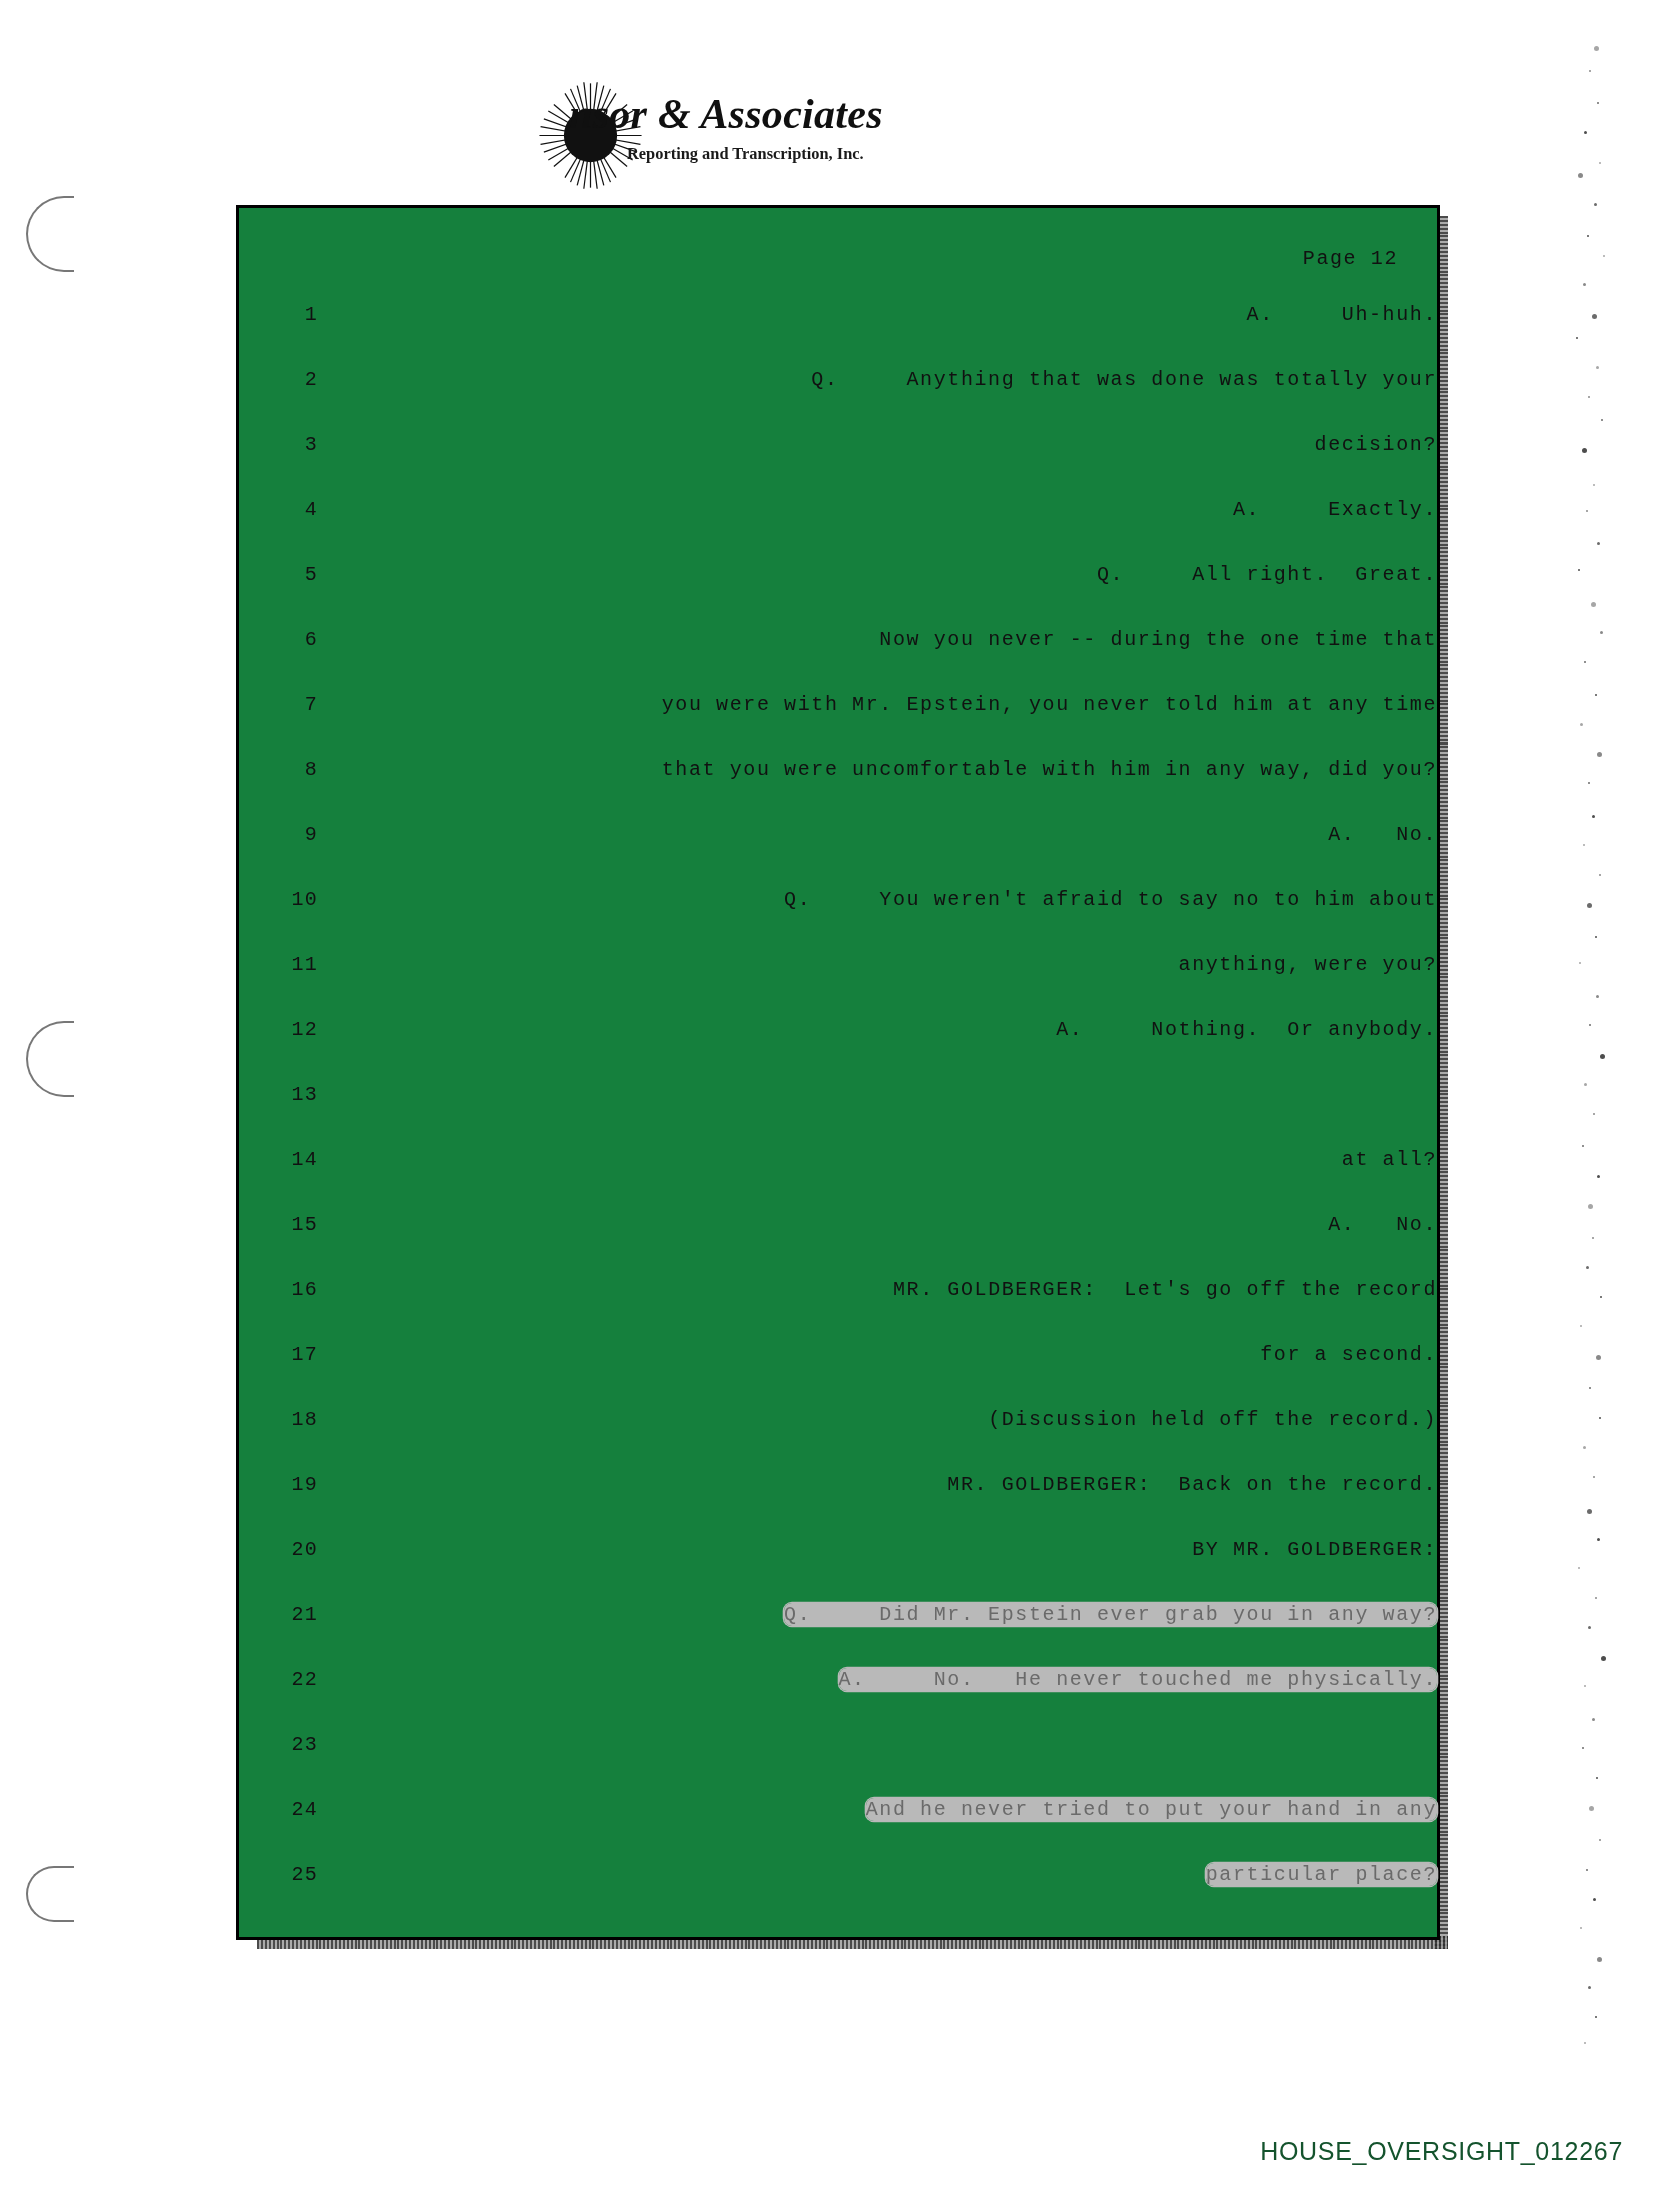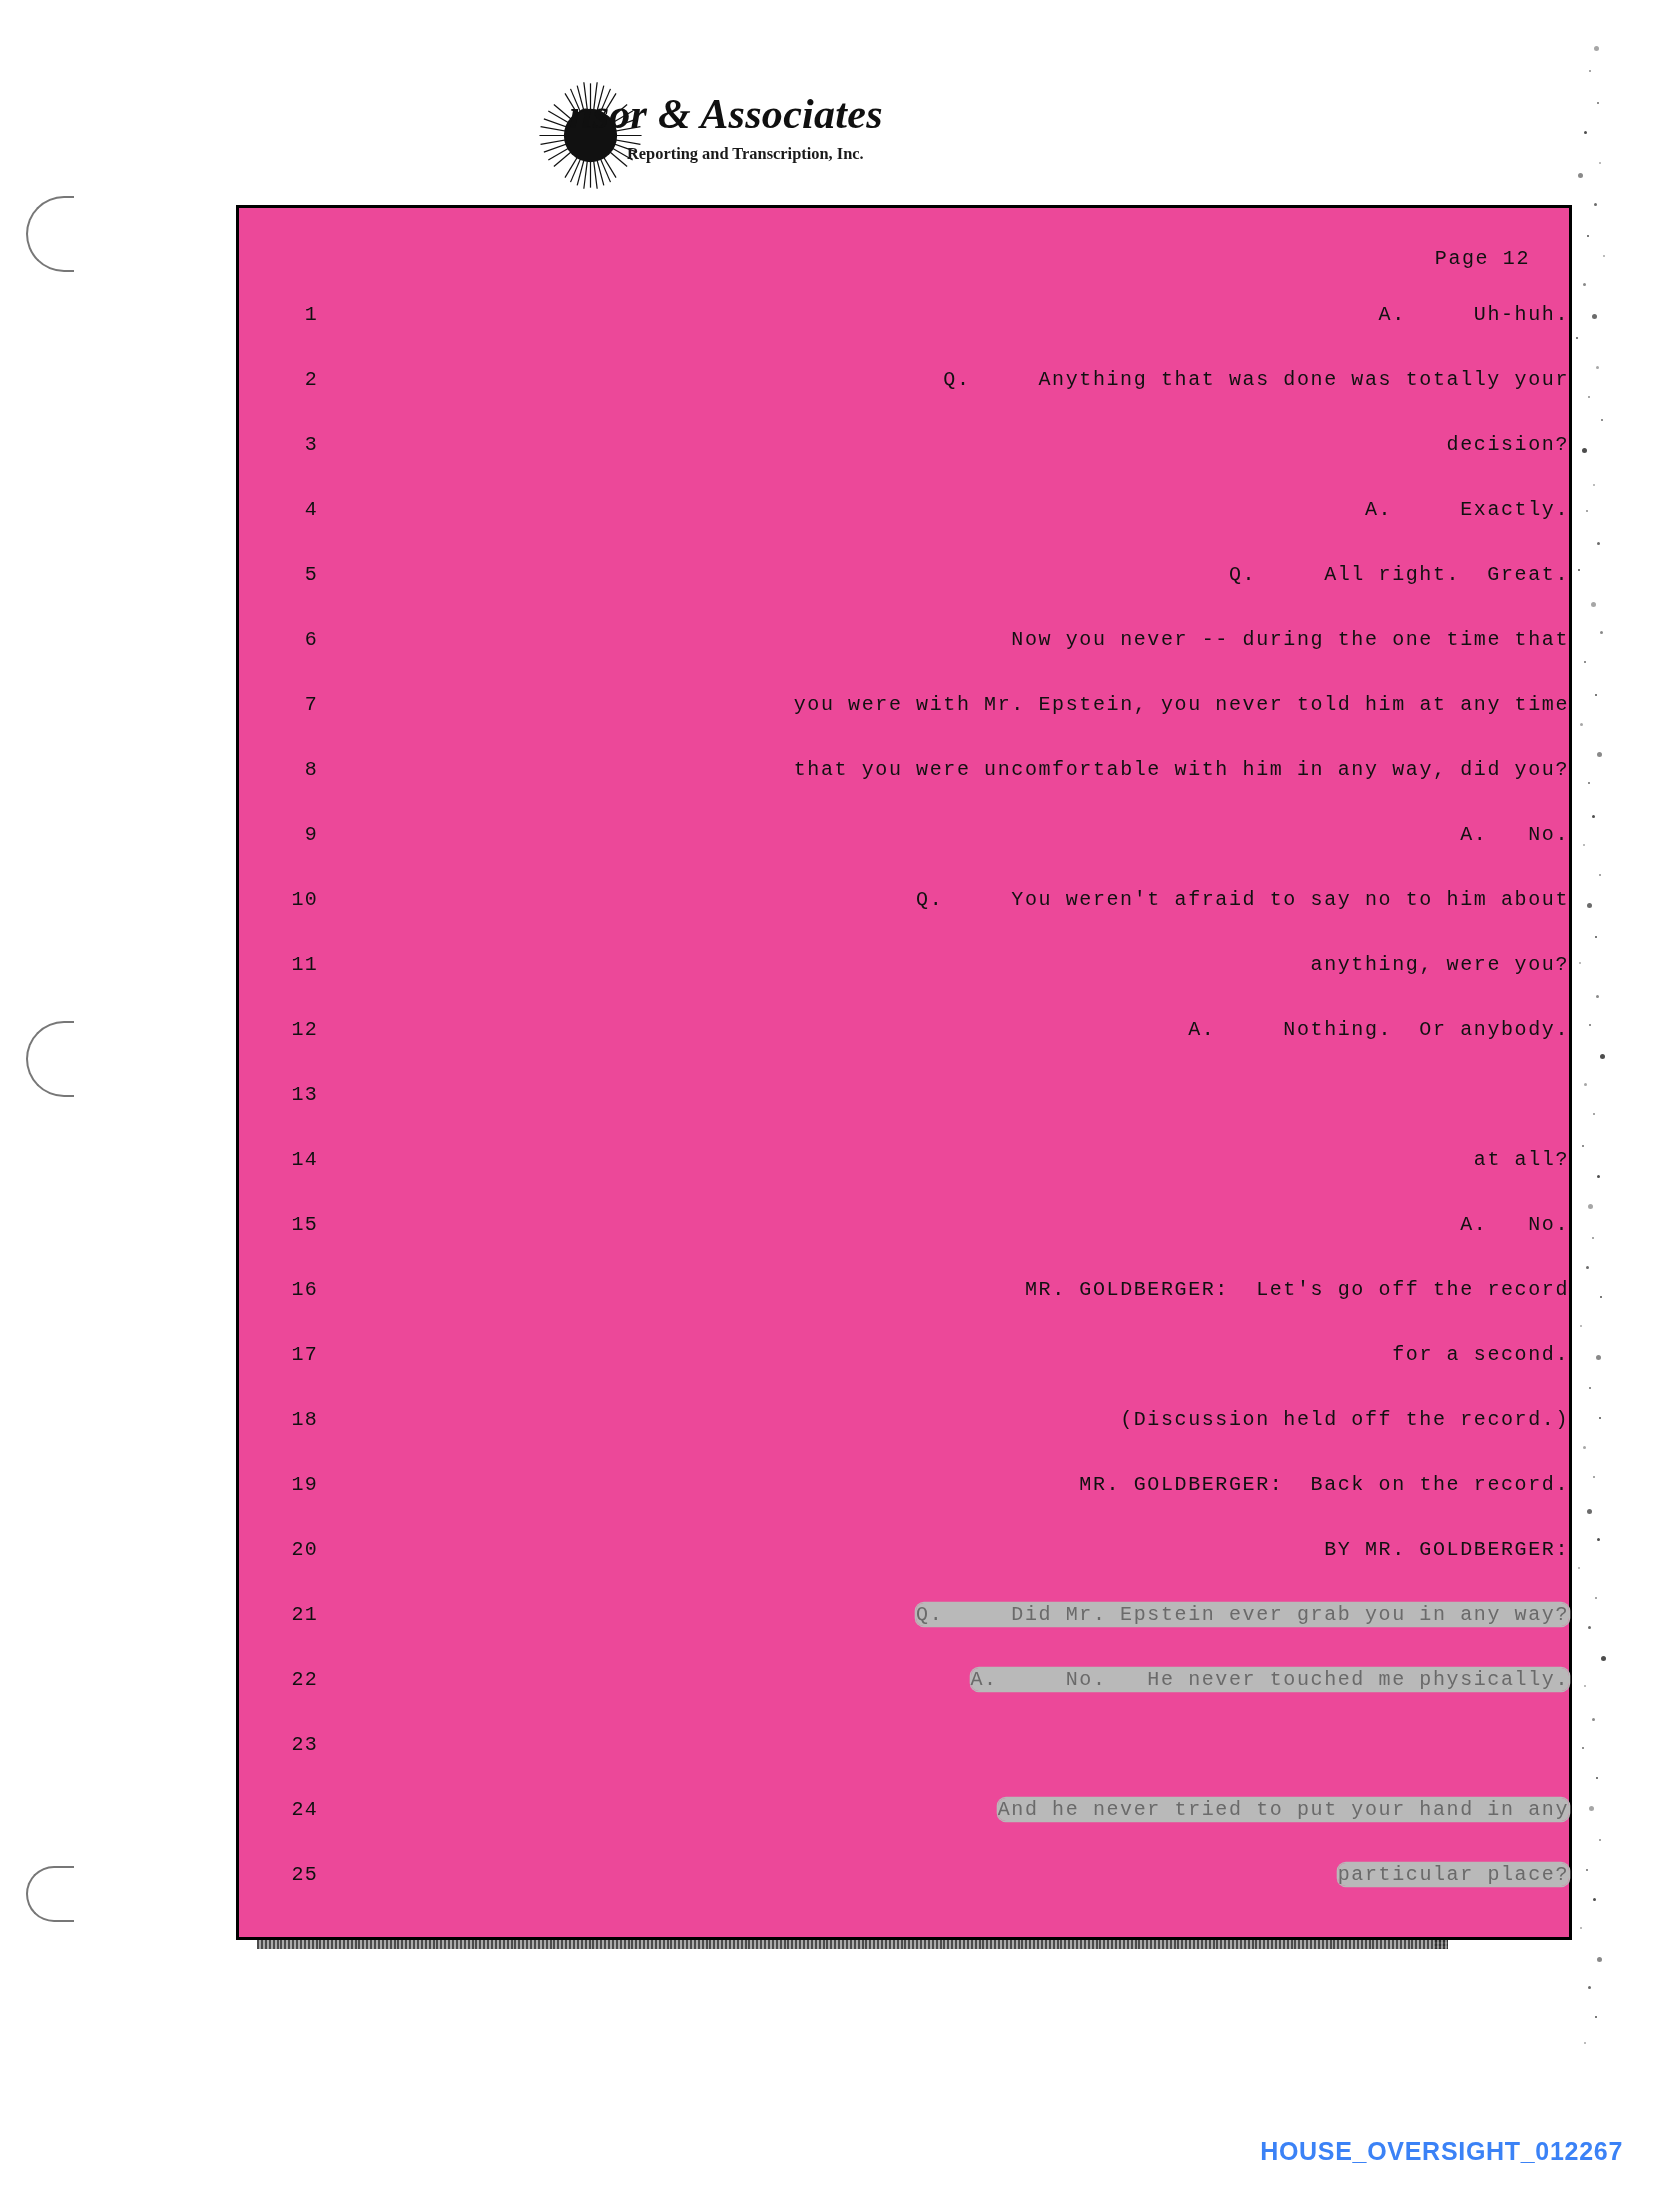--- a/index.html
+++ b/index.html
@@ -51,25 +51,25 @@
     font-weight: 700;
     color: #1a1a1a;
     white-space: nowrap;
   }
 
   
   .page-frame {
     position: absolute;
     left: 236px;
     top: 205px;
-    width: 1336px;
+    width: 1204px;
     height: 1735px;
     border: 3.3px solid #000;
     box-sizing: border-box;
-    background: #ec4899;
+    background: #15803d;
   }
   .frame-shadow-right {
     position: absolute;
     left: 1434px;
     top: 216px;
     width: 14.4px;
     height: 1733px;
     background: repeating-linear-gradient(
       to bottom,
       #2b2b2b 0px, #2b2b2b 2px,
@@ -176,23 +176,22 @@
   .hole.h3 { left: 26px; top: 1866px; height: 52px; }
 
   
   .bates {
     position: absolute;
     right: 46px;
     bottom: 39px;
     font-family: "Liberation Sans", sans-serif;
     font-size: 25px;
     letter-spacing: 0.7px;
-    color: #3b82f6;
+    color: #14532d;
     white-space: nowrap;
-    font-weight: bold;
   }
 </style>
 </head>
 <body>
 
 <div class="letterhead">
   <svg class="sun-icon" viewBox="0 0 100 100">
     <g stroke="#111" stroke-width="1.1">
       <line x1="50" y1="50" x2="50" y2="3"></line>
         <line x1="50" y1="50" x2="62" y2="5"></line>

